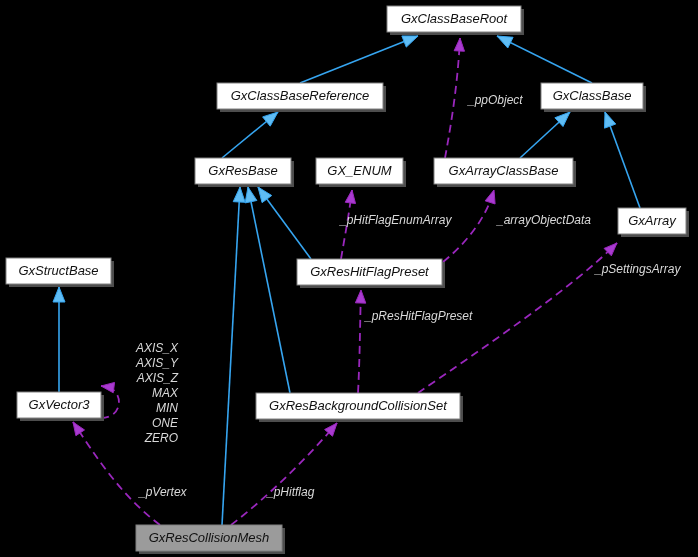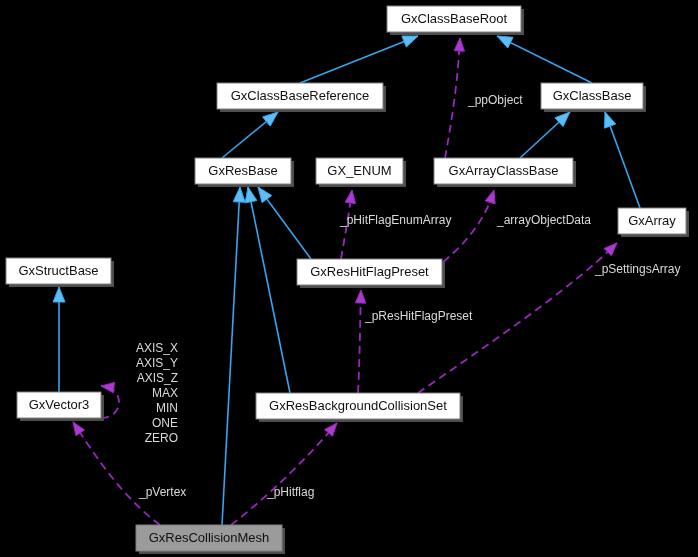--- a/index.html
+++ b/index.html
@@ -11,20 +11,21 @@
     width: 698px;
     height: 557px;
     overflow: hidden;
     font-family: "Liberation Sans", sans-serif;
   }
   #diagram-root {
     position: relative;
     width: 698px;
     height: 557px;
     background: #000000;
+    font-style: italic;
   }
   svg#uml-canvas {
     position: absolute;
     left: 0;
     top: 0;
     width: 698px;
     height: 557px;
     display: block;
   }
   .node-box {

